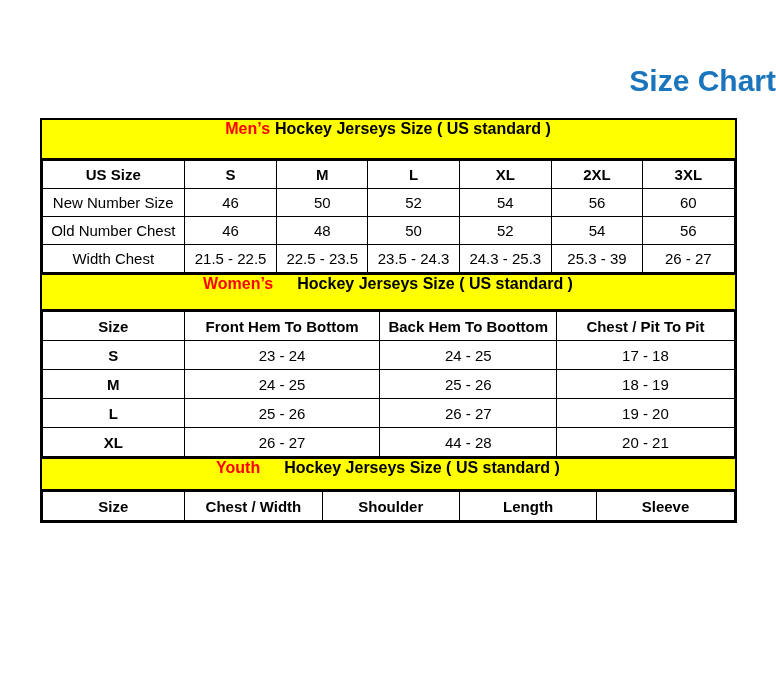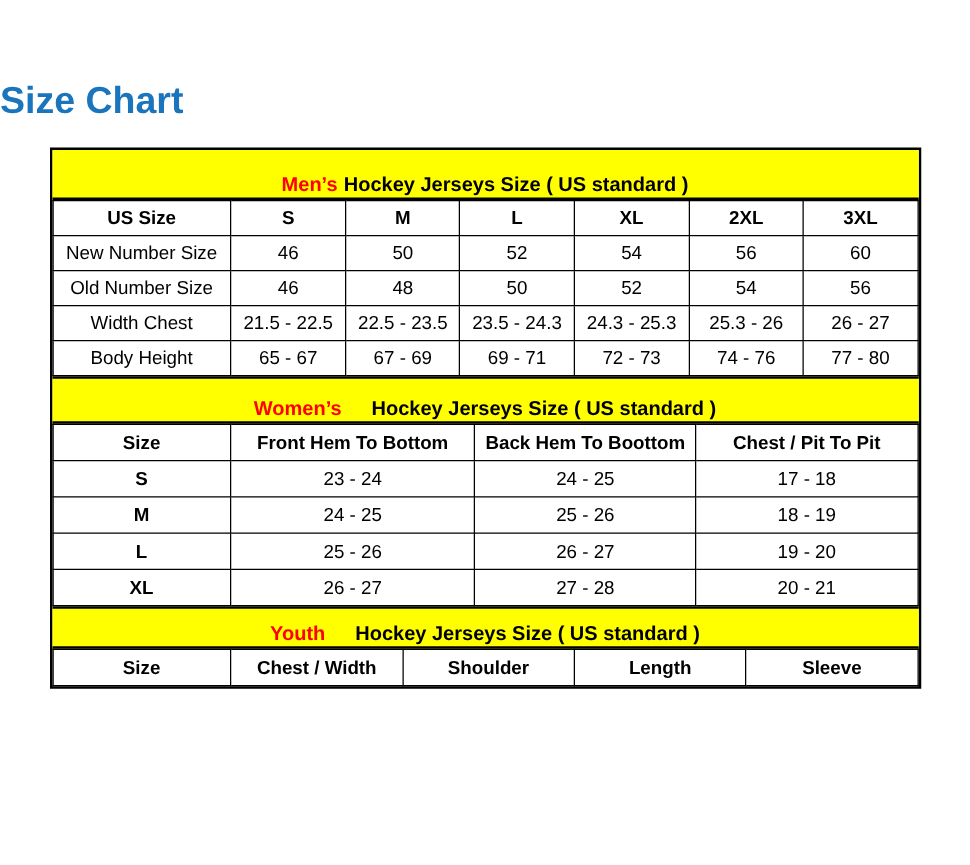--- a/index.html
+++ b/index.html
@@ -8,34 +8,34 @@
     --border-black:#000000;
     --title-blue:#1B75BC;
   }
   html,body{margin:0;padding:0;}
   body{
     width:776px;height:692px;overflow:hidden;background:#ffffff;
     font-family:"Liberation Sans", sans-serif;color:#000;
   }
   .title{
     margin:64px 0 20px 0;
-    text-align:left;
+    text-align:right;
     font-size:30px;
     font-weight:bold;
     color:var(--title-blue);
     letter-spacing:0px;
   }
   .chart-wrap{
     width:697px;
     margin:0 auto;
     border:2px solid var(--border-black);
     box-sizing:border-box;
   }
   .band{
-    display:flex;align-items:flex-end;justify-content:center;
+    display:flex;align-items:flex-start;justify-content:center;
     background:var(--band-yellow);
     font-size:16px;font-weight:bold;
     border-bottom:2px solid var(--border-black);
     gap:5px;
   }
   .size-section + .size-section .band{border-top:2px solid var(--border-black);gap:24px;}
   .sec-mens .band{height:38px;}
   .sec-womens .band{height:34px;}
   .sec-youth .band{height:30px;}
   .band-red{color:var(--accent-red);}
@@ -94,45 +94,36 @@
             <tr>
               <td class="row-label">New Number Size</td>
               <td class="data-cell">46</td>
               <td class="data-cell">50</td>
               <td class="data-cell">52</td>
               <td class="data-cell">54</td>
               <td class="data-cell">56</td>
               <td class="data-cell">60</td>
             </tr>
             <tr>
-              <td class="row-label">Old Number Size</td>
+              <td class="row-label">Old Number Chest</td>
               <td class="data-cell">46</td>
               <td class="data-cell">48</td>
               <td class="data-cell">50</td>
               <td class="data-cell">52</td>
               <td class="data-cell">54</td>
               <td class="data-cell">56</td>
             </tr>
             <tr>
               <td class="row-label">Width Chest</td>
               <td class="data-cell">21.5 - 22.5</td>
               <td class="data-cell">22.5 - 23.5</td>
               <td class="data-cell">23.5 - 24.3</td>
               <td class="data-cell">24.3 - 25.3</td>
-              <td class="data-cell">25.3 - 26</td>
+              <td class="data-cell">25.3 - 39</td>
               <td class="data-cell">26 - 27</td>
-            </tr>
-            <tr>
-              <td class="row-label">Body Height</td>
-              <td class="data-cell">65 - 67</td>
-              <td class="data-cell">67 - 69</td>
-              <td class="data-cell">69 - 71</td>
-              <td class="data-cell">72 - 73</td>
-              <td class="data-cell">74 - 76</td>
-              <td class="data-cell">77 - 80</td>
             </tr>
           </tbody>
         </table>
       </section>
       <section class="size-section sec-womens">
         <div class="band">
           <span class="band-red">Women’s</span>
           <span class="band-text">Hockey Jerseys Size ( US standard )</span>
         </div>
         <table class="size-table">
@@ -165,21 +156,21 @@
             </tr>
             <tr>
               <td class="row-label">L</td>
               <td class="data-cell">25 - 26</td>
               <td class="data-cell">26 - 27</td>
               <td class="data-cell">19 - 20</td>
             </tr>
             <tr>
               <td class="row-label">XL</td>
               <td class="data-cell">26 - 27</td>
-              <td class="data-cell">27 - 28</td>
+              <td class="data-cell">44 - 28</td>
               <td class="data-cell">20 - 21</td>
             </tr>
           </tbody>
         </table>
       </section>
       <section class="size-section sec-youth">
         <div class="band">
           <span class="band-red">Youth</span>
           <span class="band-text">Hockey Jerseys Size ( US standard )</span>
         </div>

